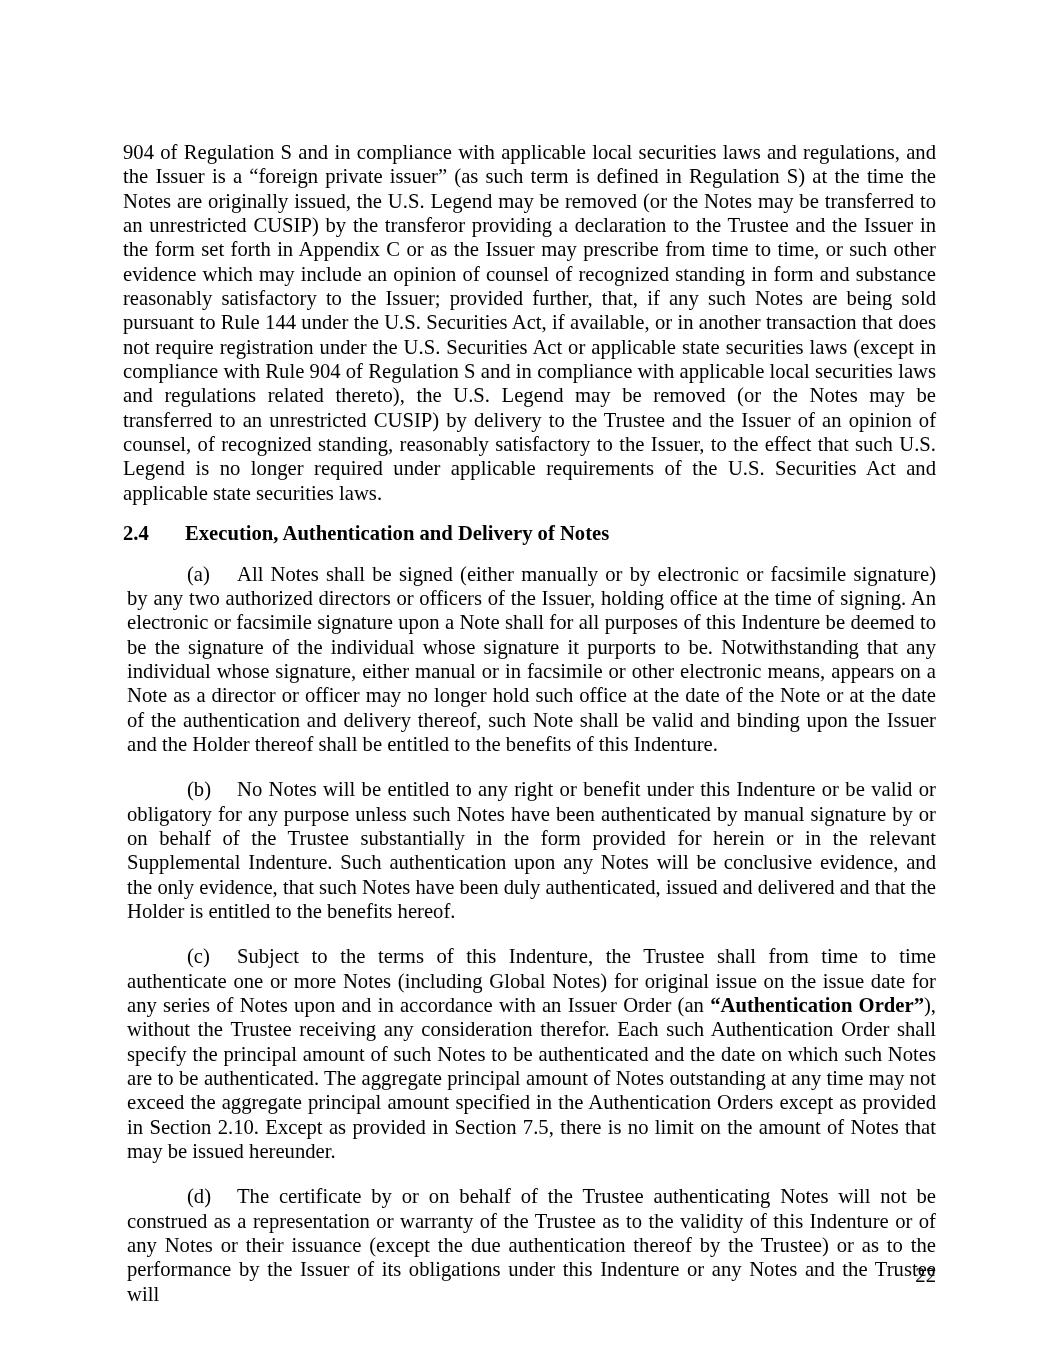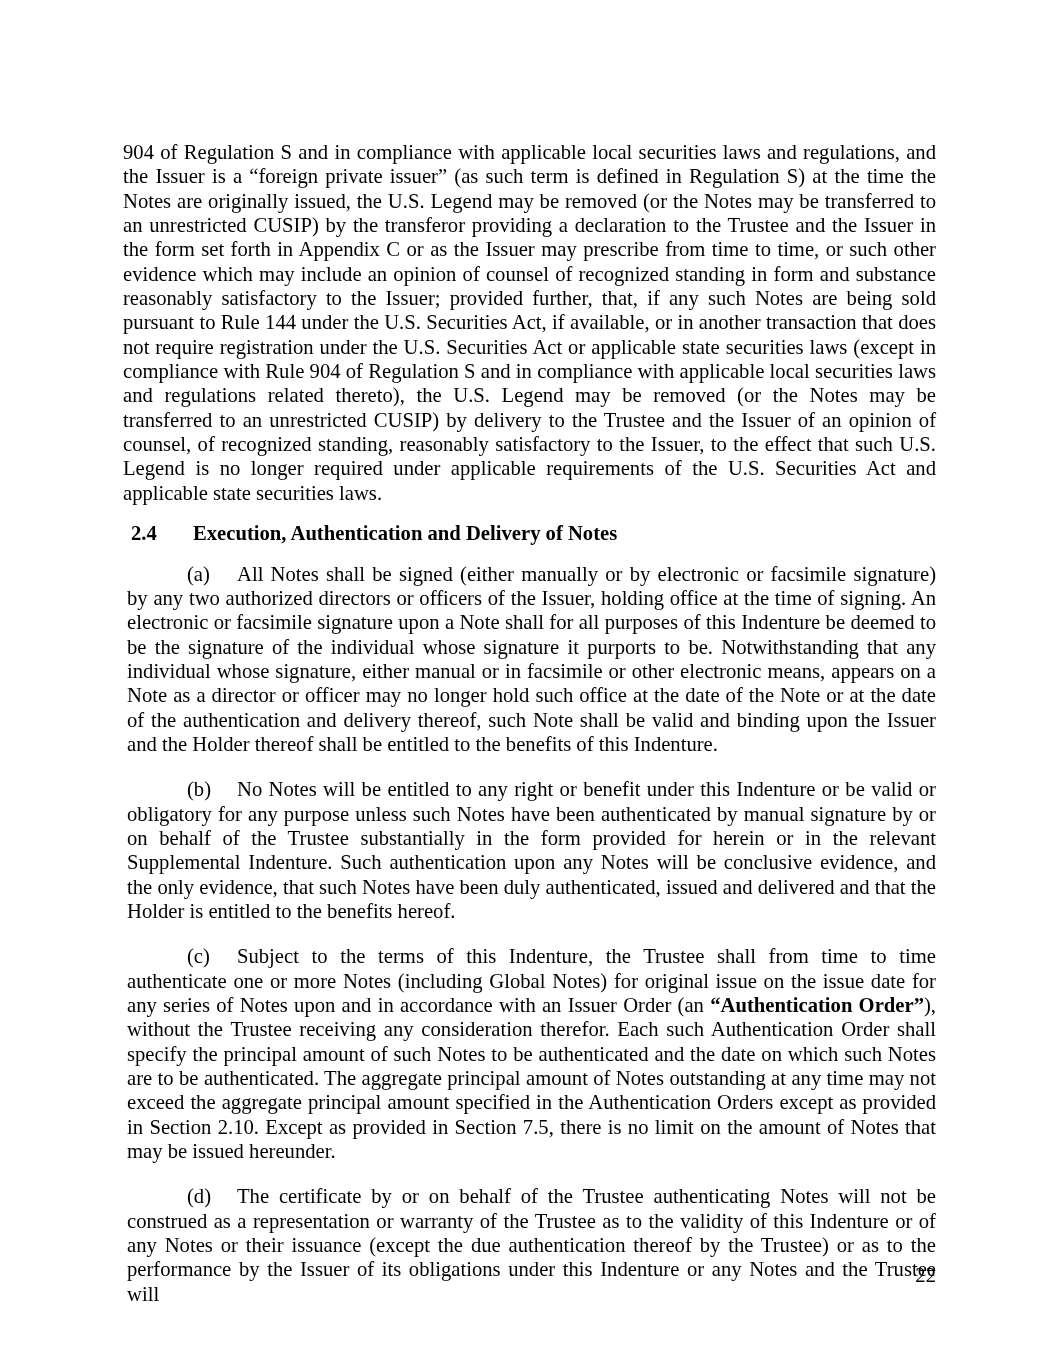--- a/index.html
+++ b/index.html
@@ -38,21 +38,21 @@
   .para-label {
     display: inline-block;
     width: 50px;
     text-indent: 0;
   }
   .section-heading {
     font-size: 20.65px;
     line-height: 24.35px;
     font-weight: bold;
     text-align: left;
-    margin: 0 0 16px 8px;
+    margin: 0 0 16px 0;
     padding: 0;
   }
   .sec-num {
     display: inline-block;
     width: 62px;
   }
   .bold-term {
     font-weight: bold;
   }
   .page-number {

